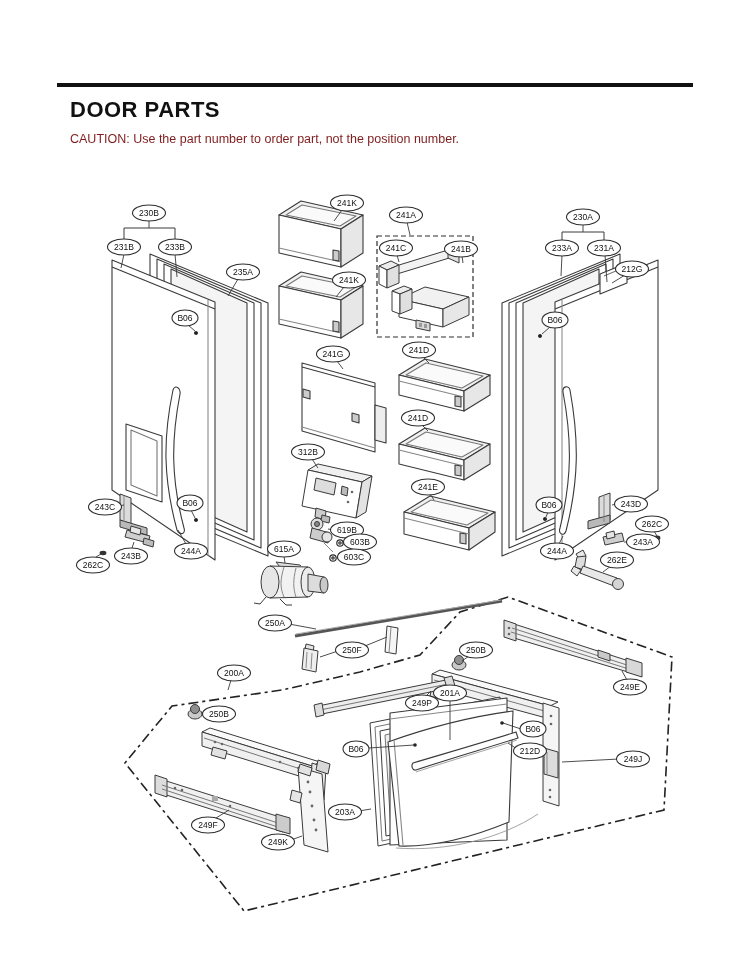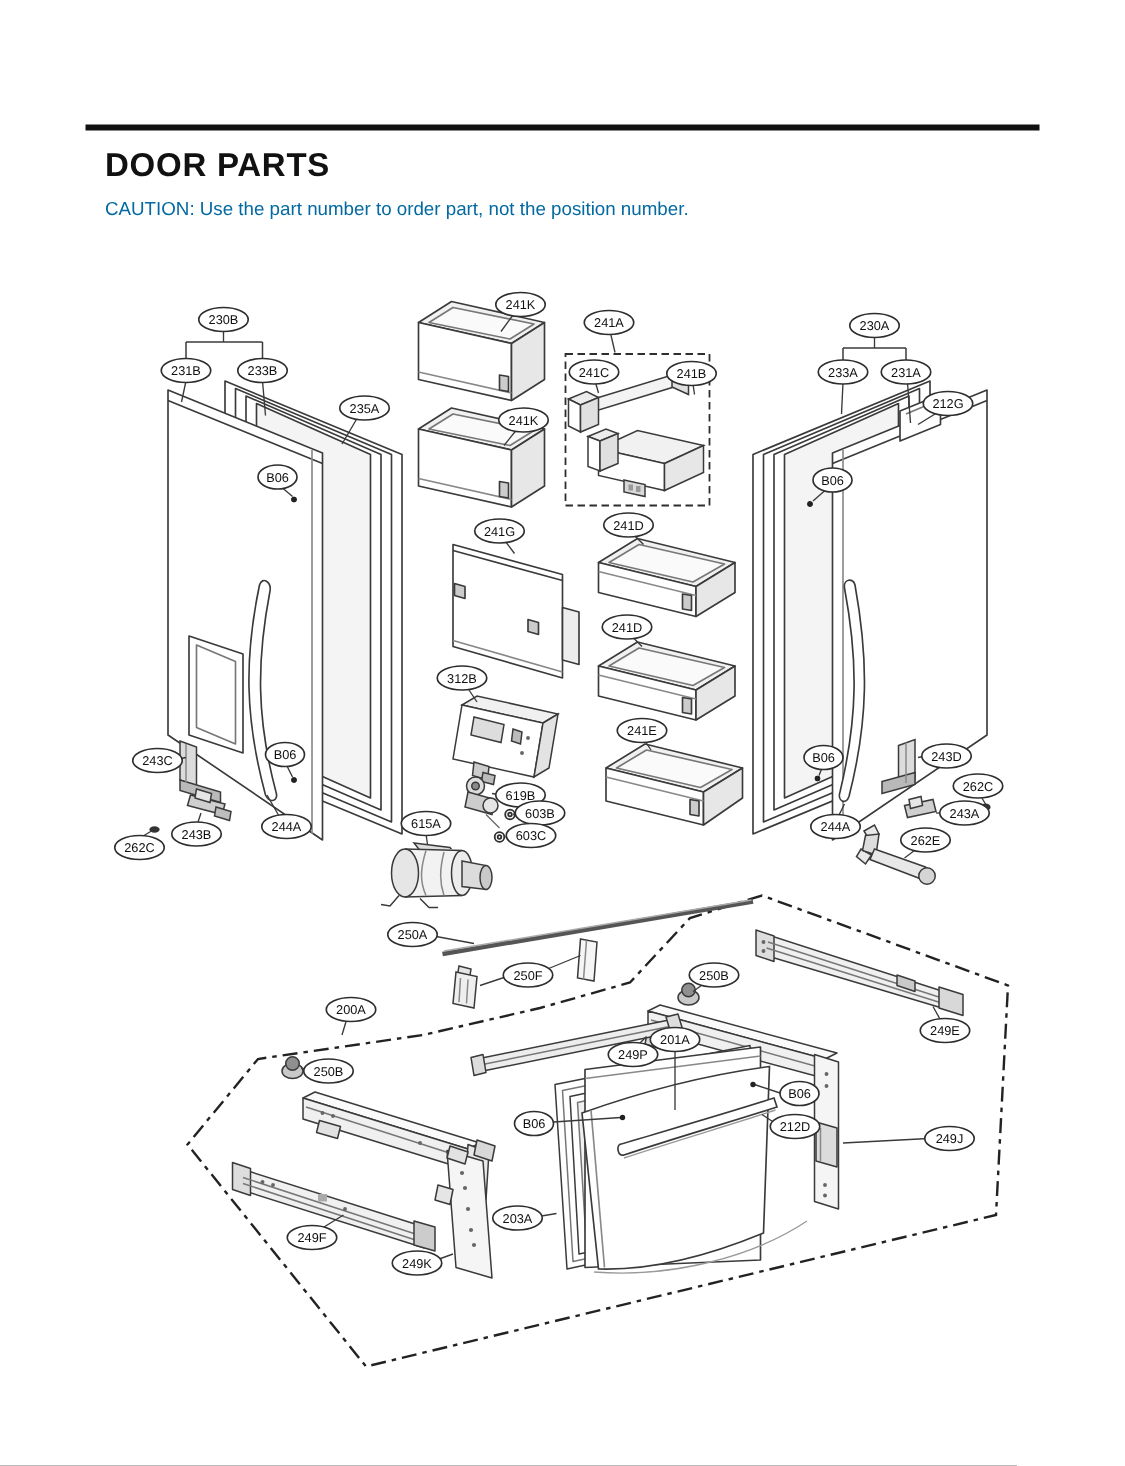--- a/index.html
+++ b/index.html
@@ -1,21 +1,21 @@
 <!DOCTYPE html>
 <html><head>
 <meta charset="utf-8">
 <style>
   html,body{margin:0;padding:0;background:#888;}
   .page{position:relative;width:750px;height:977px;background:#ffffff;overflow:hidden;
         font-family:"Liberation Sans",sans-serif;}
   .rule{position:absolute;left:57px;top:83px;width:636px;height:4px;background:#111;}
   .title{position:absolute;left:70px;top:97px;font-size:22px;font-weight:bold;color:#111;
          letter-spacing:.5px;}
-  .caution{position:absolute;left:70px;top:132px;font-size:12.5px;color:#0369a1;}
+  .caution{position:absolute;left:70px;top:132px;font-size:12.5px;color:#7f1d1d;}
   svg.diagram{position:absolute;left:0;top:0;}
   svg text{font-family:"Liberation Sans",sans-serif;}
 </style>
 </head>
 <body>
 
 <div class="page">
   <div class="rule"></div>
   <div class="title">DOOR PARTS</div>
   <div class="caution">CAUTION: Use the part number to order part, not the position number.</div>

